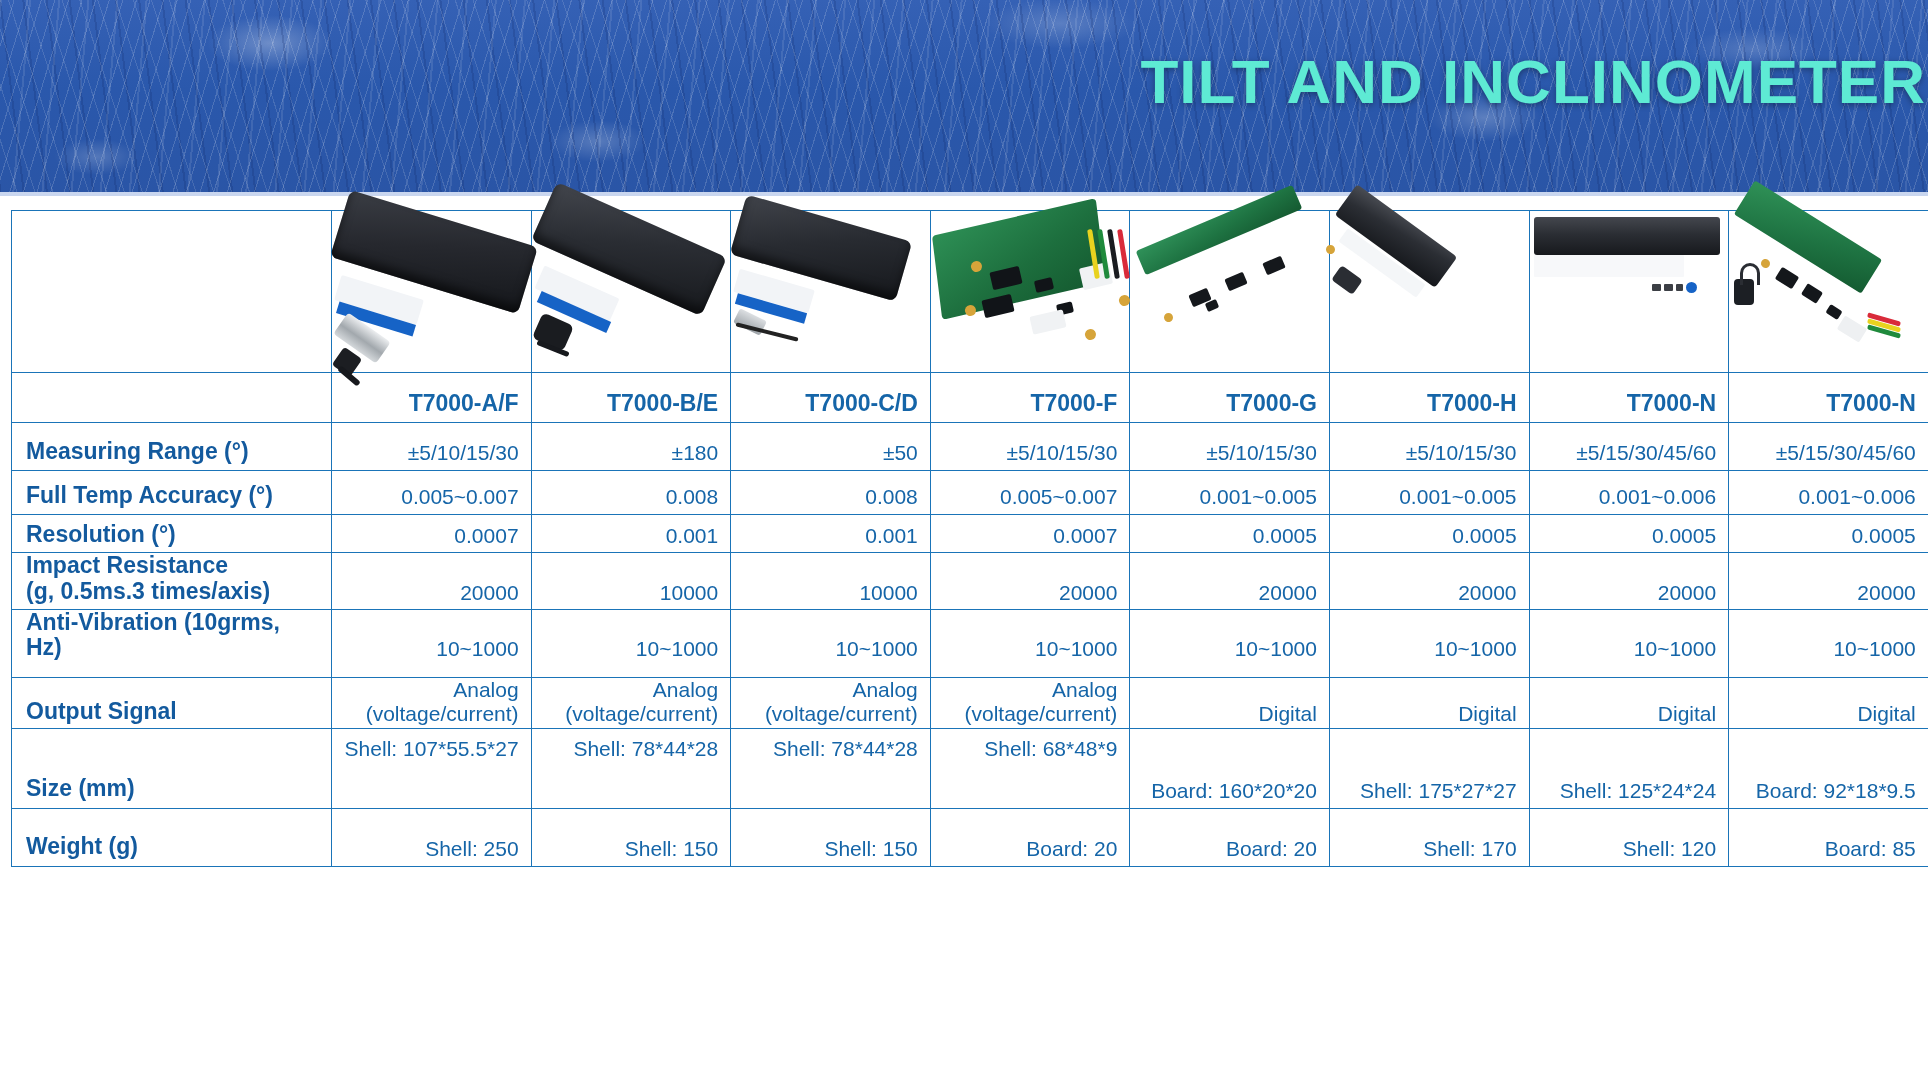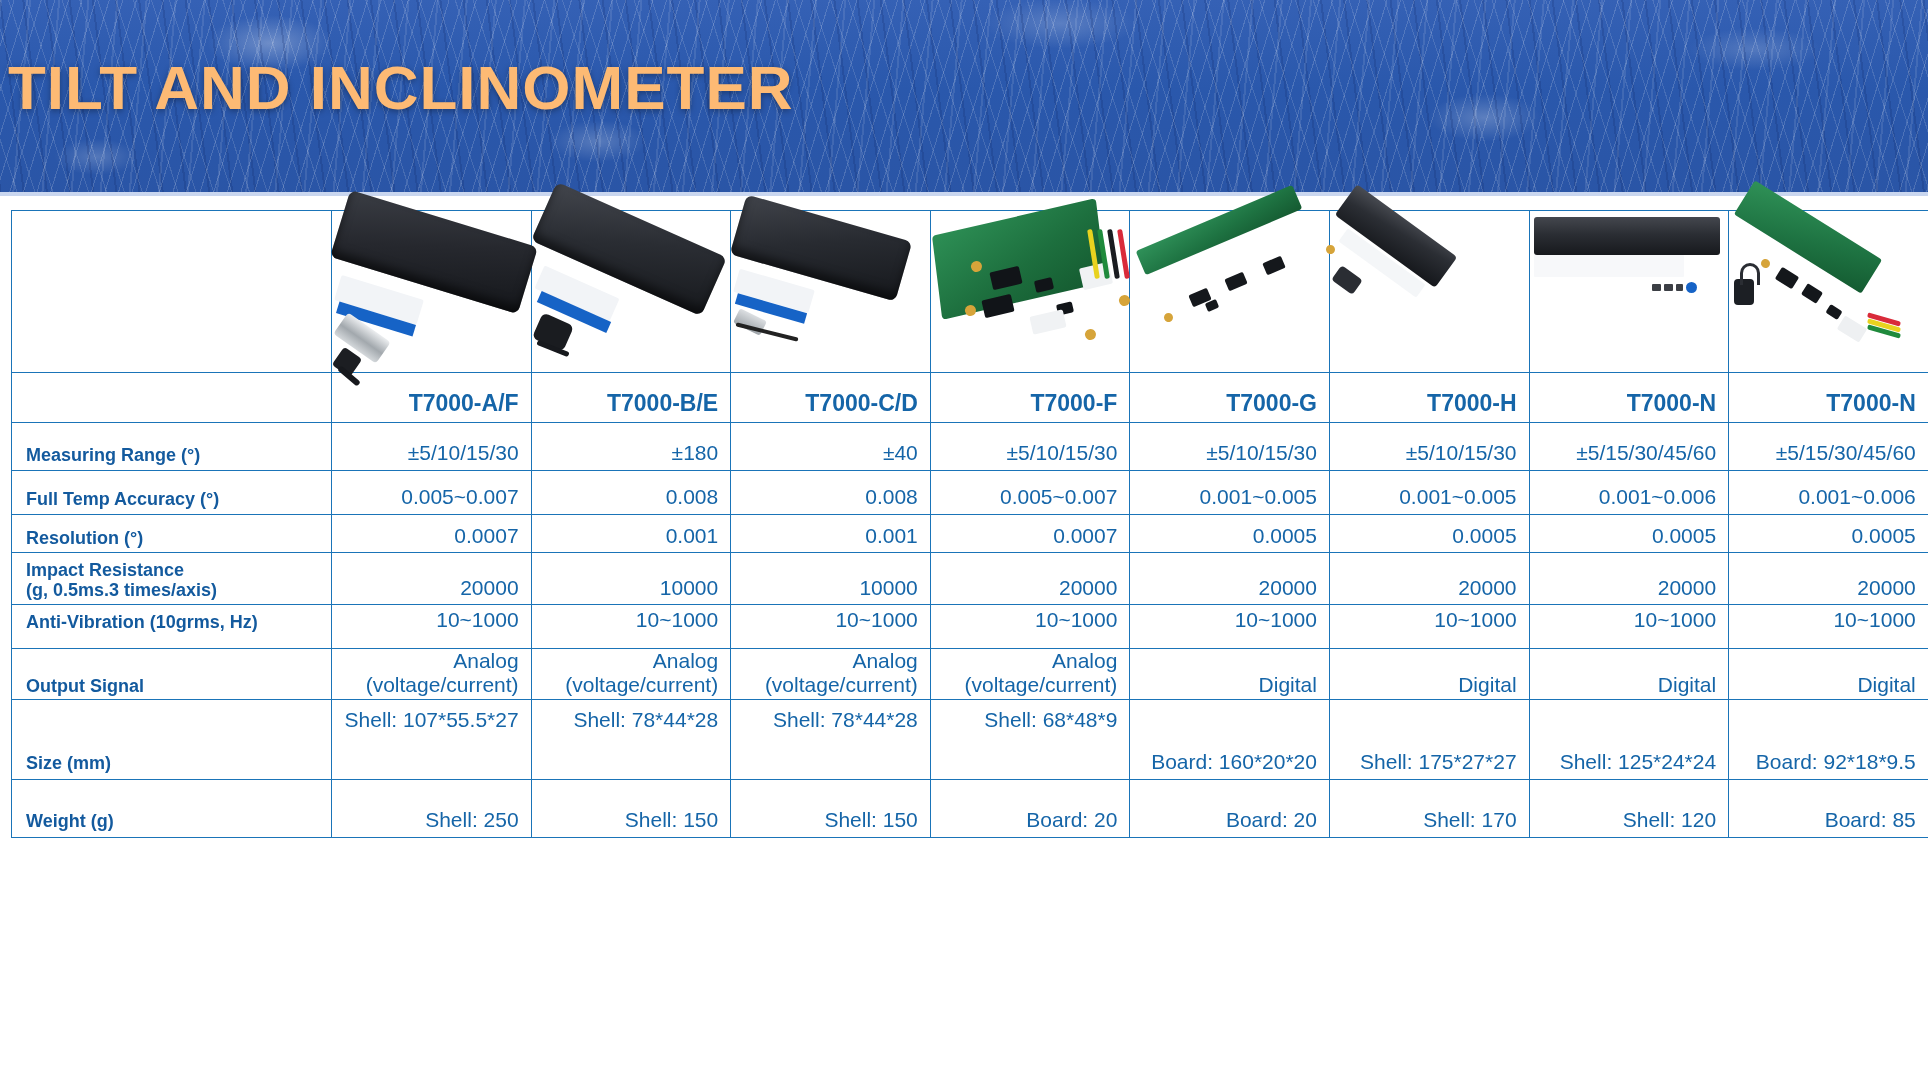--- a/index.html
+++ b/index.html
@@ -32,23 +32,23 @@
       radial-gradient(ellipse 80px 34px at 77% 60%, rgba(255,255,255,0.24), rgba(255,255,255,0) 70%),
       radial-gradient(ellipse 95px 30px at 91% 25%, rgba(255,255,255,0.18), rgba(255,255,255,0) 70%),
       radial-gradient(ellipse 60px 26px at 5% 80%, rgba(255,255,255,0.20), rgba(255,255,255,0) 70%),
       linear-gradient(180deg, #3561b5 0%, #2a58ac 45%, #2a55a6 100%);
     opacity: 1;
   }
   #banner h1 {
     position: absolute;
     left: 0; right: 0;
     top: 44px;
-    margin: 8px;
-    text-align: left;
-    color: #fdba74;
+    margin: 2px;
+    text-align: right;
+    color: #5eead4;
     font-size: 62px;
     font-weight: bold;
     letter-spacing: 1px;
     text-shadow: 0 2px 6px rgba(0,0,0,0.35);
     white-space: nowrap;
     font-family: "Liberation Sans", "DejaVu Sans", sans-serif;
   }
   #banner .underline {
     position: absolute;
     left: 0; bottom: 0;
@@ -79,21 +79,21 @@
     font-size: 21px;
     vertical-align: bottom;
     text-align: right;
     background: #ffffff;
     line-height: 1.12;
   }
   table.spec td.label {
     text-align: left;
     font-weight: bold;
     color: #135a9e;
-    font-size: 18px;
+    font-size: 23px;
     padding-left: 14px;
     padding-bottom: 4px;
   }
   table.spec tr.imgrow td {
     height: 162px;
     vertical-align: middle;
     text-align: center;
     padding: 4px;
   }
   table.spec tr.modelrow td {
@@ -394,21 +394,21 @@
         <td>T7000-G</td>
         <td>T7000-H</td>
         <td>T7000-N</td>
         <td>T7000-N</td>
       </tr>
 
       <tr class="r1">
         <td class="label">Measuring Range (°)</td>
         <td>±5/10/15/30</td>
         <td>±180</td>
-        <td>±40</td>
+        <td>±50</td>
         <td>±5/10/15/30</td>
         <td>±5/10/15/30</td>
         <td>±5/10/15/30</td>
         <td>±5/15/30/45/60</td>
         <td>±5/15/30/45/60</td>
       </tr>
 
 
       <tr class="r3">
         <td class="label">Full Temp Accuracy (°)</td>

